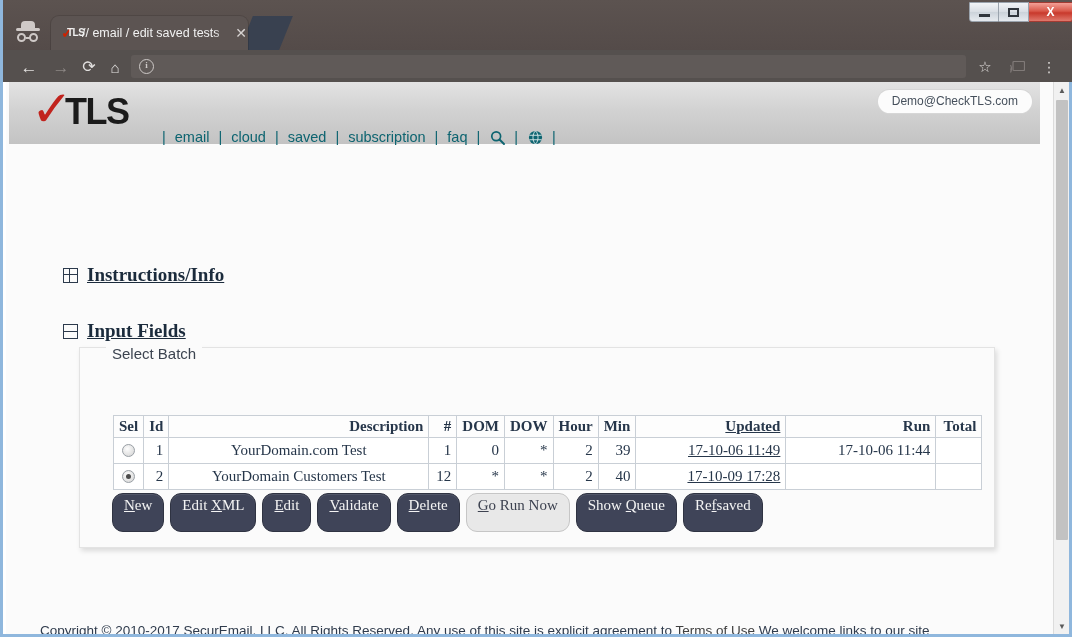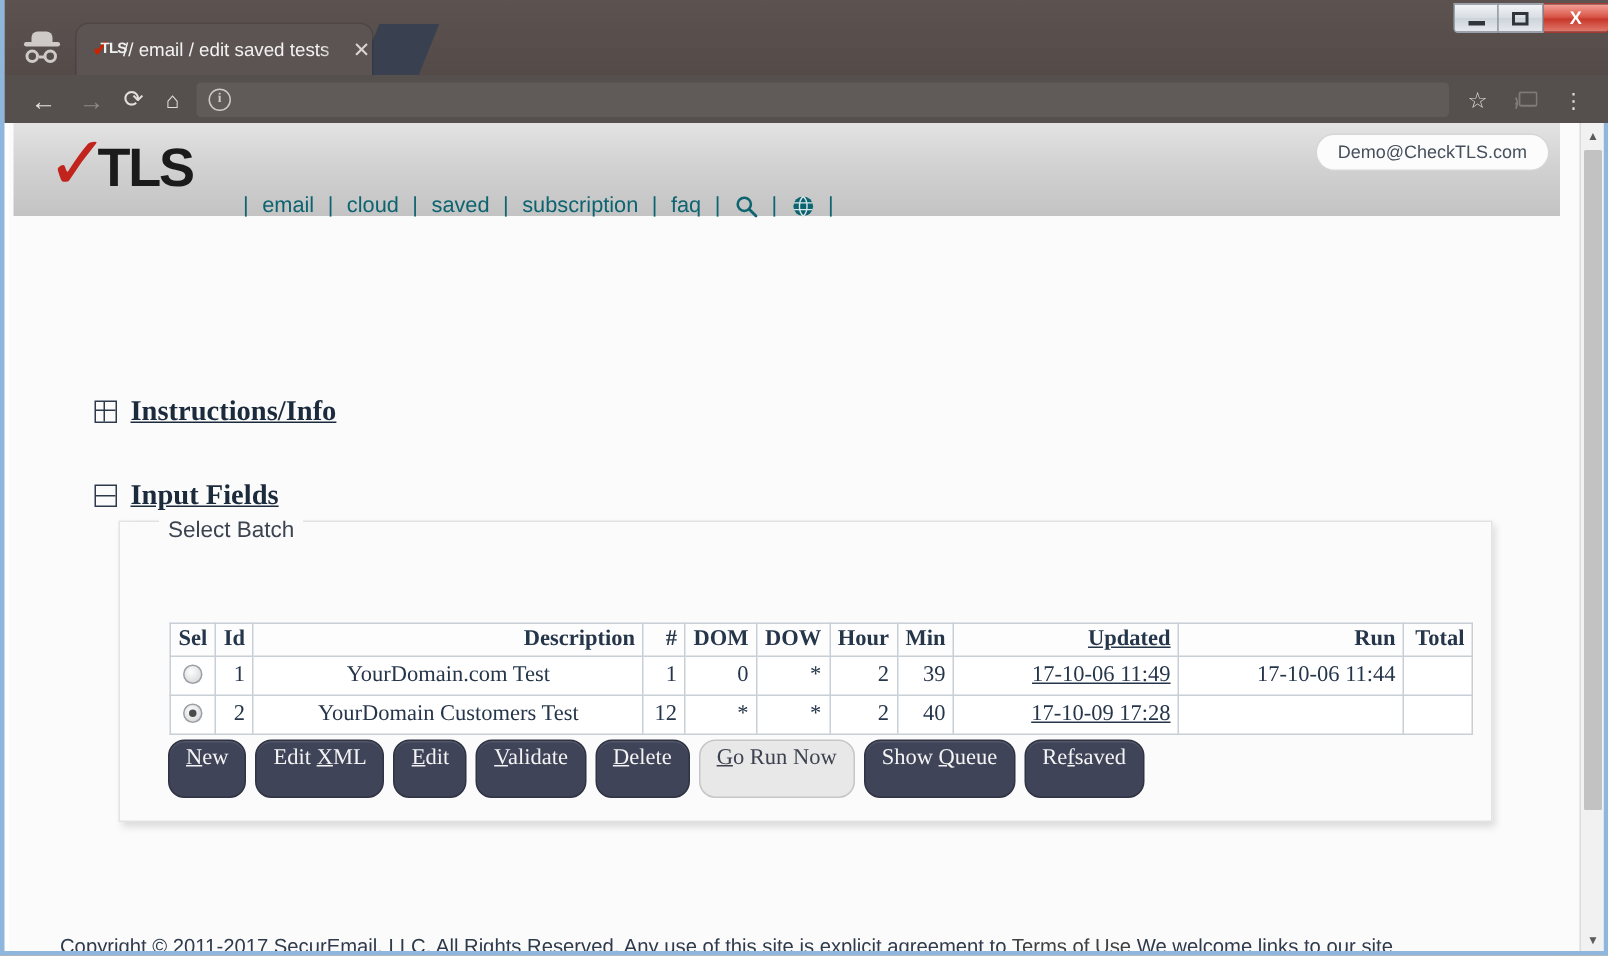--- a/index.html
+++ b/index.html
@@ -429,21 +429,21 @@
           <button class="btn"><span>Edit </span><u>X</u><span>ML</span></button>
           <button class="btn"><span></span><u>E</u><span>dit</span></button>
           <button class="btn"><span></span><u>V</u><span>alidate</span></button>
           <button class="btn"><span></span><u>D</u><span>elete</span></button>
           <button class="btn hover"><span></span><u>G</u><span>o Run Now</span></button>
           <button class="btn"><span>Show </span><u>Q</u><span>ueue</span></button>
           <button class="btn"><span>Re</span><u>f</u><span>saved</span></button>
         </div>
 
         <div class="footer">
-          <div><span>Copyright © 2011-2017 SecurEmail, LLC. All Rights Reserved. Any use of this site is explicit agreement to </span><a href="#">Terms of Use</a><span> We welcome links to our site</span></div>
+          <div><span>Copyright © 2010-2017 SecurEmail, LLC. All Rights Reserved. Any use of this site is explicit agreement to </span><a href="#">Terms of Use</a><span> We welcome links to our site</span></div>
 
         </div>
 
       </div>
     </div>
 
     <div class="pscroll">
       <div class="arrow up">▲</div>
       <div class="thumb"></div>
       <div class="arrow dn">▼</div>

